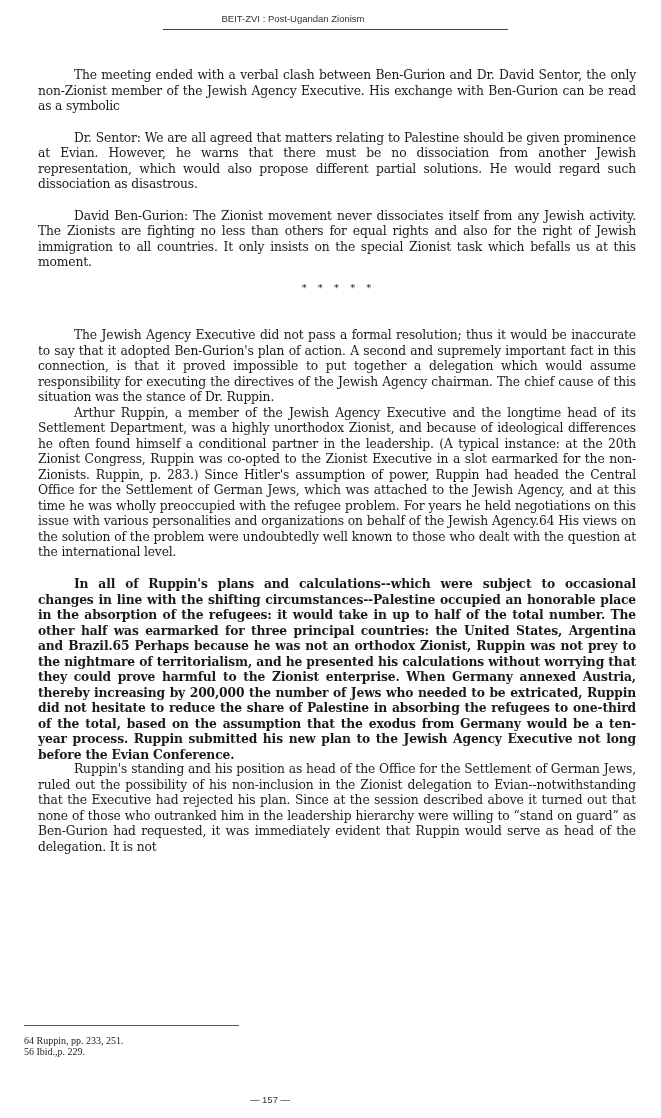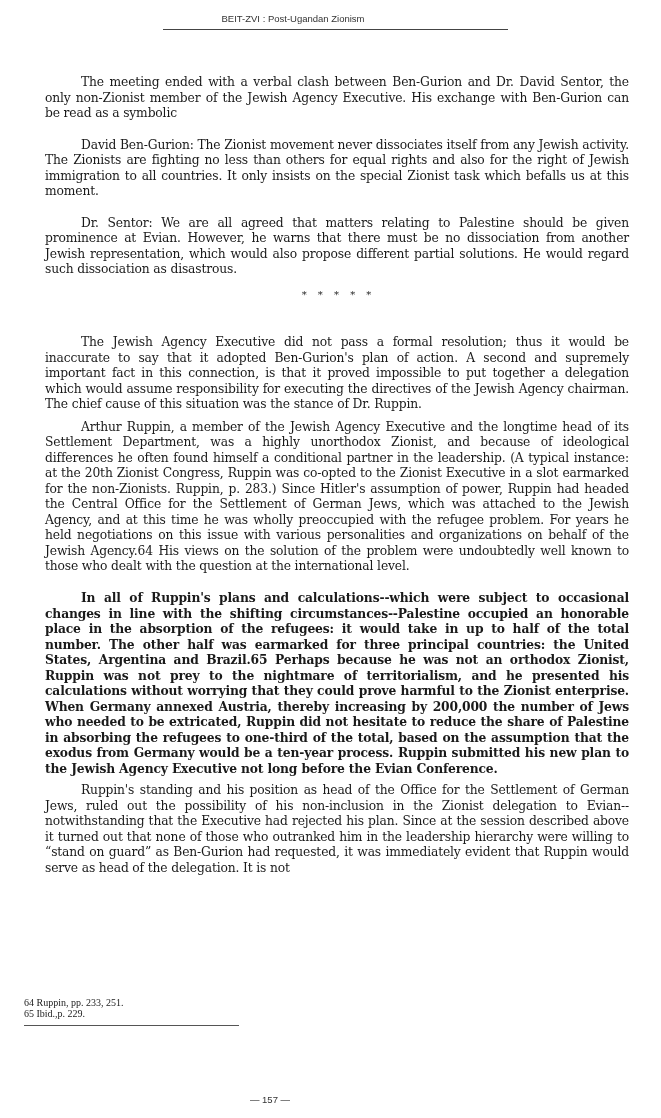--- a/index.html
+++ b/index.html
@@ -10,57 +10,57 @@
   }
   .head-rule {
     position:absolute; top:29px; left:163px; width:345px; height:0;
     border-top:1px solid #444;
   }
   .body {
     position:absolute; left:38px; top:68px; width:598px;
     font-family:"DejaVu Serif", serif; font-size:12.3px; line-height:15.5px;
     text-align:justify; letter-spacing:-0.15px;
   }
-  .body p { margin:7px; text-indent:36px; }
+  .body p { margin:0; text-indent:36px; }
   .gap { margin-top:15.5px !important;font-weight:bold; }
   .gap2 { margin-top:16px !important; }
   .stars {
     text-align:center !important; text-indent:0 !important; font-size:10px;
     margin-top:9px !important; word-spacing:6px; letter-spacing:1px;
   }
   .after-stars { margin-top:33px !important; }
   .fn-rule {
     position:absolute; top:1025px; left:24px; width:215px; height:0;
     border-top:1px solid #555;
   }
   .footnotes {
-    position:absolute; top:997px; left:24px;
+    position:absolute; top:1035px; left:24px;
     font-family:"Liberation Serif", serif; font-size:10px; line-height:11px; color:#222;
   }
   .page-num {
     position:absolute; top:1094px; left:0; width:540px; text-align:center;
     font-family:"Liberation Sans", sans-serif; font-size:9.5px; color:#333;
   }
 </style>
 </head>
 <body>
 
 <div class="running-head">BEIT-ZVI : Post-Ugandan Zionism</div>
 <div class="head-rule"></div>
 
 <div class="body">
   <p>The meeting ended with a verbal clash between Ben-Gurion and Dr. David Sentor, the only non-Zionist member of the Jewish Agency Executive. His exchange with Ben-Gurion can be read as a symbolic</p>
+  <p class="gap2">Dr. Sentor: We are all agreed that matters relating to Palestine should be given prominence at Evian. However, he warns that there must be no dissociation from another Jewish representation, which would also propose different partial solutions. He would regard such dissociation as disastrous.</p>
   <p class="gap2">David Ben-Gurion: The Zionist movement never dissociates itself from any Jewish activity. The Zionists are fighting no less than others for equal rights and also for the right of Jewish immigration to all countries. It only insists on the special Zionist task which befalls us at this moment.</p>
-  <p class="gap2">Dr. Sentor: We are all agreed that matters relating to Palestine should be given prominence at Evian. However, he warns that there must be no dissociation from another Jewish representation, which would also propose different partial solutions. He would regard such dissociation as disastrous.</p>
   <p class="stars">*   *   *   *   *</p>
   <p class="after-stars">The Jewish Agency Executive did not pass a formal resolution; thus it would be inaccurate to say that it adopted Ben-Gurion's plan of action. A second and supremely important fact in this connection, is that it proved impossible to put together a delegation which would assume responsibility for executing the directives of the Jewish Agency chairman. The chief cause of this situation was the stance of Dr. Ruppin.</p>
   <p>Arthur Ruppin, a member of the Jewish Agency Executive and the longtime head of its Settlement Department, was a highly unorthodox Zionist, and because of ideological differences he often found himself a conditional partner in the leadership. (A typical instance: at the 20th Zionist Congress, Ruppin was co-opted to the Zionist Executive in a slot earmarked for the non-Zionists. Ruppin, p. 283.) Since Hitler's assumption of power, Ruppin had headed the Central Office for the Settlement of German Jews, which was attached to the Jewish Agency, and at this time he was wholly preoccupied with the refugee problem. For years he held negotiations on this issue with various personalities and organizations on behalf of the Jewish Agency.64 His views on the solution of the problem were undoubtedly well known to those who dealt with the question at the international level.</p>
   <p class="gap">In all of Ruppin's plans and calculations--which were subject to occasional changes in line with the shifting circumstances--Palestine occupied an honorable place in the absorption of the refugees: it would take in up to half of the total number. The other half was earmarked for three principal countries: the United States, Argentina and Brazil.65 Perhaps because he was not an orthodox Zionist, Ruppin was not prey to the nightmare of territorialism, and he presented his calculations without worrying that they could prove harmful to the Zionist enterprise. When Germany annexed Austria, thereby increasing by 200,000 the number of Jews who needed to be extricated, Ruppin did not hesitate to reduce the share of Palestine in absorbing the refugees to one-third of the total, based on the assumption that the exodus from Germany would be a ten-year process. Ruppin submitted his new plan to the Jewish Agency Executive not long before the Evian Conference.</p>
   <p>Ruppin's standing and his position as head of the Office for the Settlement of German Jews, ruled out the possibility of his non-inclusion in the Zionist delegation to Evian--notwithstanding that the Executive had rejected his plan. Since at the session described above it turned out that none of those who outranked him in the leadership hierarchy were willing to “stand on guard” as Ben-Gurion had requested, it was immediately evident that Ruppin would serve as head of the delegation. It is not</p>
 </div>
 
 <div class="fn-rule"></div>
 <div class="footnotes">
   <div>64 Ruppin, pp. 233, 251.</div>
-  <div>65 Ibid.,p. 229.</div>
+  <div>56 Ibid.,p. 229.</div>
 </div>
 
 <div class="page-num">—   157   —</div>
 
 </body></html>

